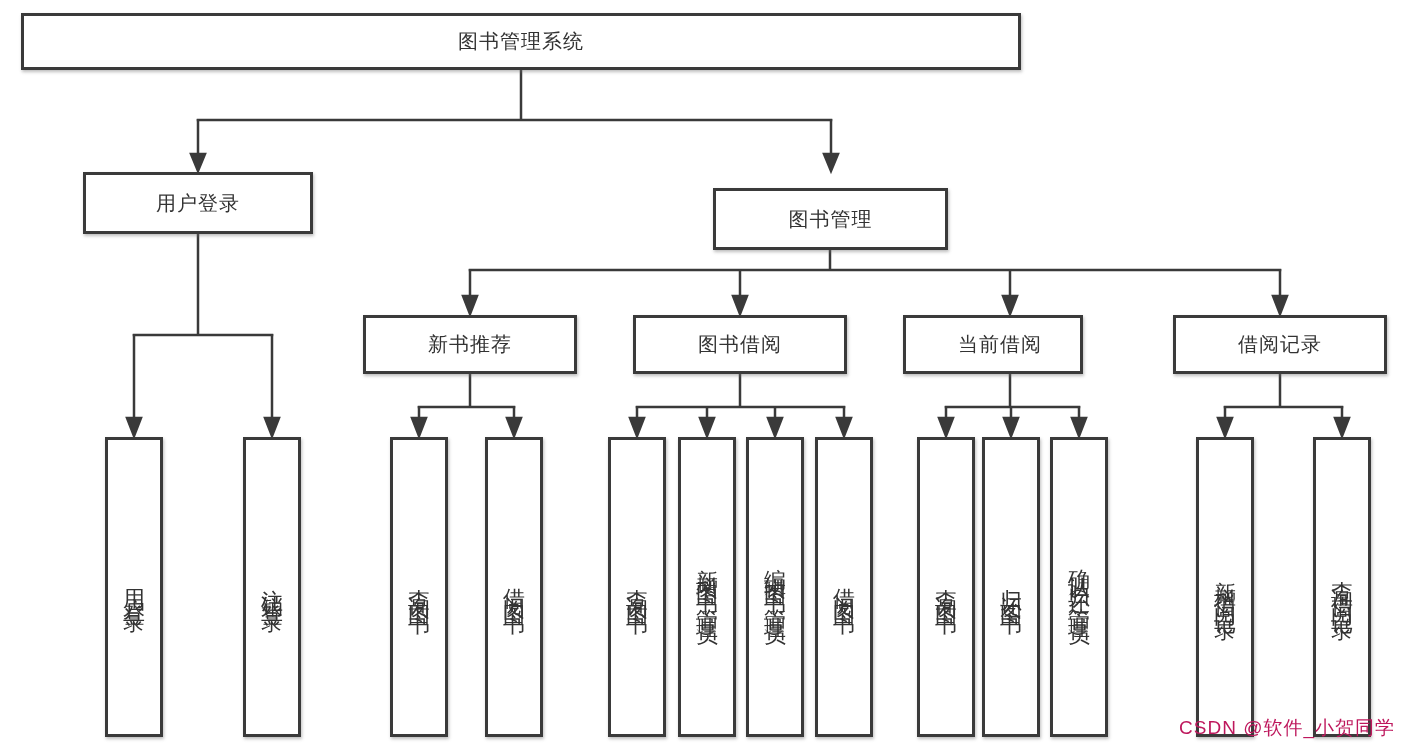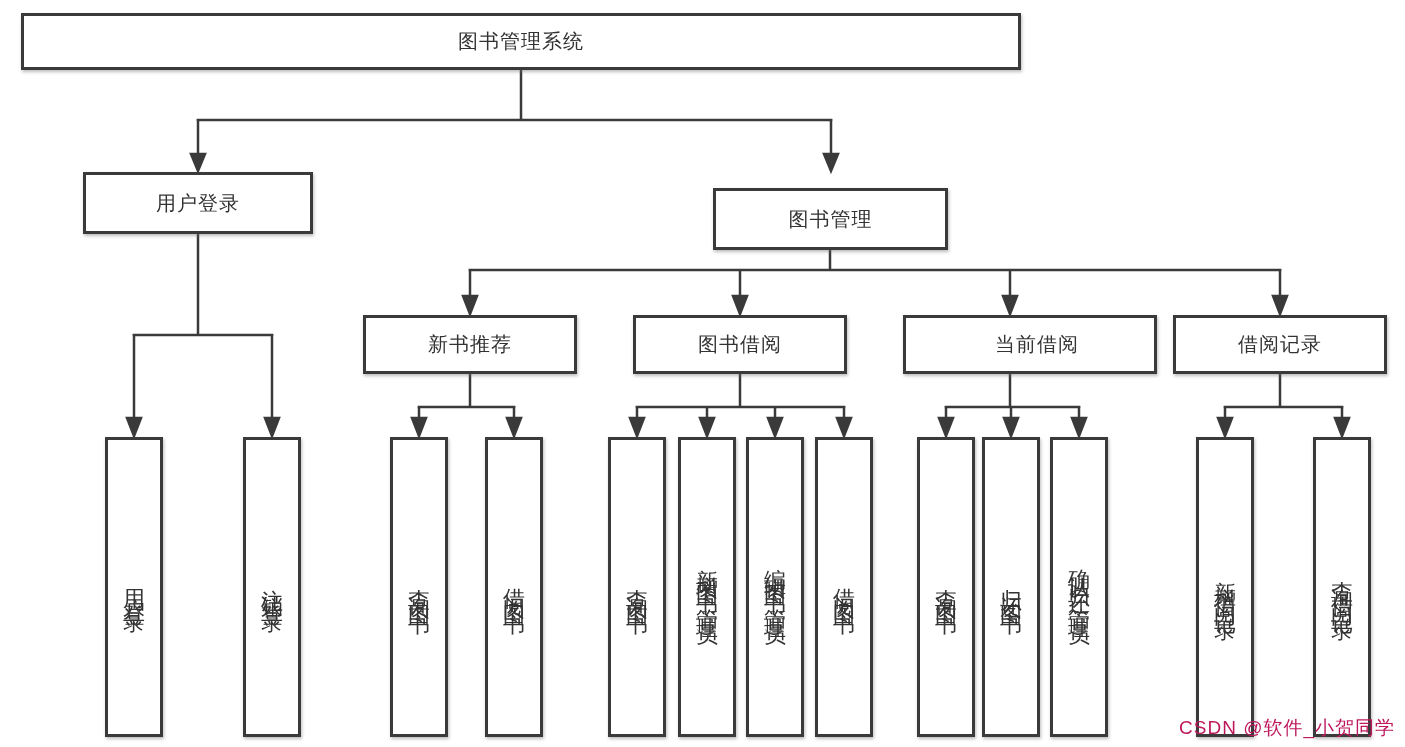--- a/index.html
+++ b/index.html
@@ -141,21 +141,21 @@
   <div class="node" style="left:713px; top:172px; width:235px; height:62px;margin-top:16px;">
     <span class="htext">图书管理</span>
   </div>
 
   <div class="node" style="left:363px; top:315px; width:214px; height:59px;">
     <span class="htext">新书推荐</span>
   </div>
   <div class="node" style="left:633px; top:315px; width:214px; height:59px;">
     <span class="htext">图书借阅</span>
   </div>
-  <div class="node" style="left:903px; top:315px; width:254px; height:59px;padding-left:14px;">
+  <div class="node" style="left:903px; top:315px; width:180px; height:59px;padding-left:14px;">
     <span class="htext">当前借阅</span>
   </div>
   <div class="node" style="left:1173px; top:315px; width:214px; height:59px;">
     <span class="htext">借阅记录</span>
   </div>
 
   <div class="vnode" style="left:105px;">
     <span class="vtext">用户登录</span>
   </div>
   <div class="vnode" style="left:243px;">

